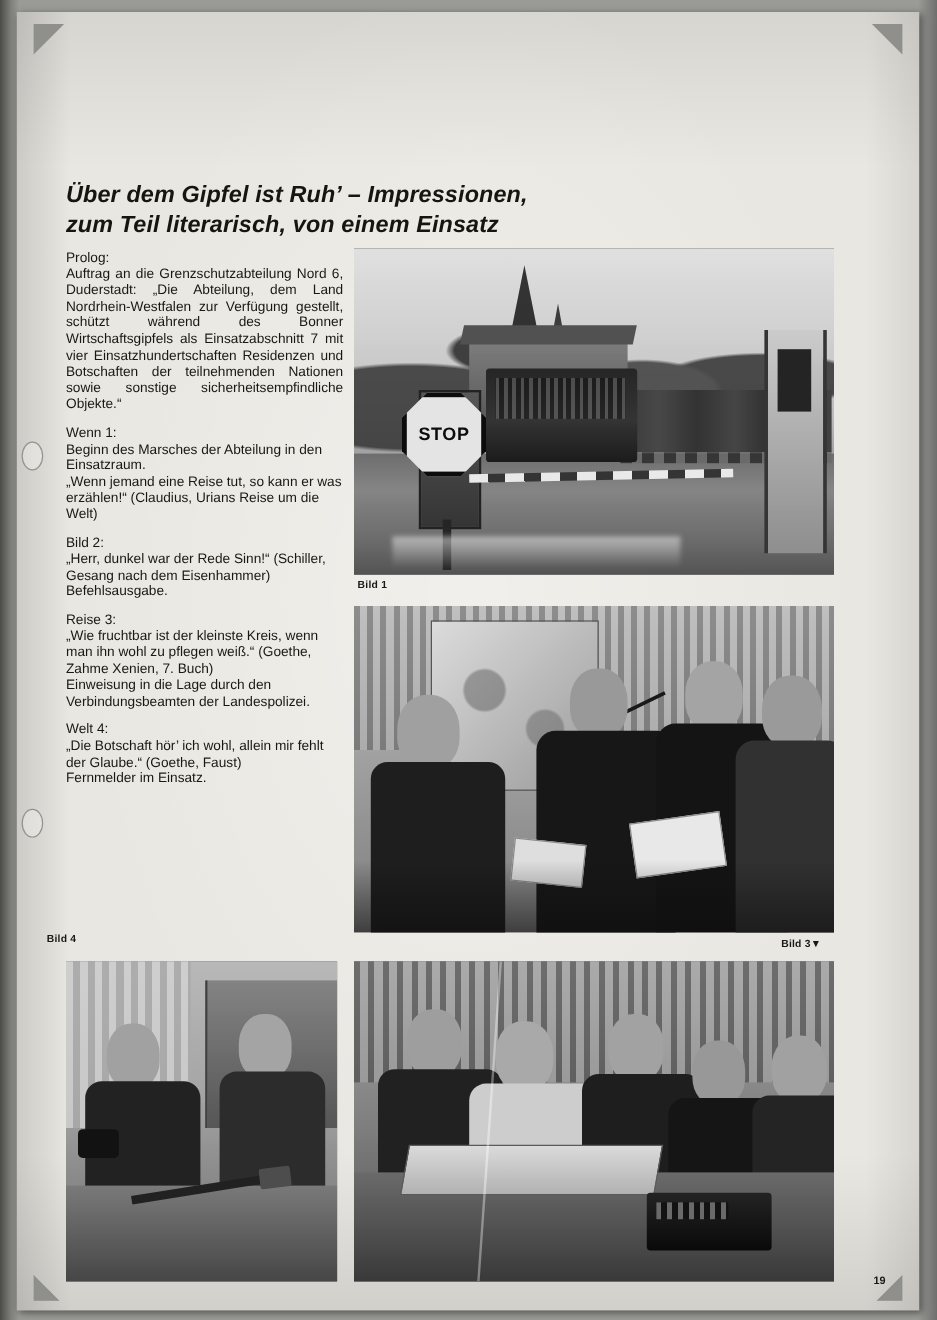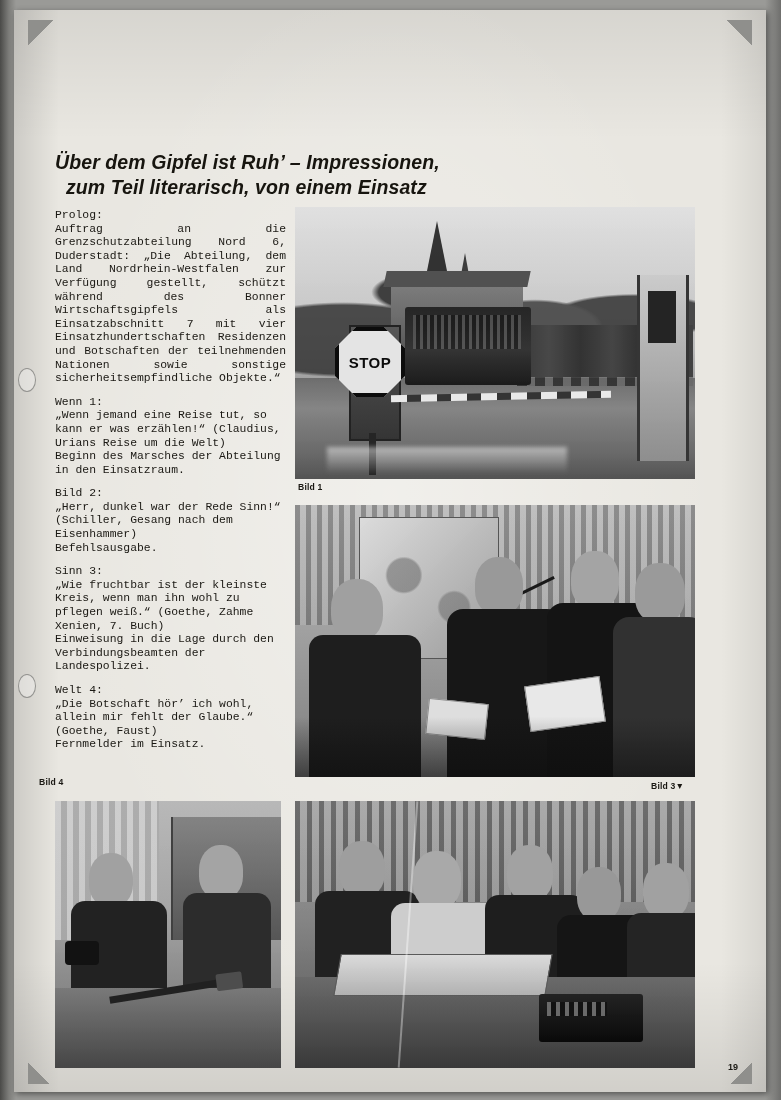--- a/index.html
+++ b/index.html
@@ -79,32 +79,32 @@
     position: absolute;
     left: 41px; top: 140px;
     width: 640px;
     font-style: italic;
     font-weight: bold;
     font-size: 19.5px;
     line-height: 25px;
     letter-spacing: .1px;
     color: #17150f;
   }
-  .headline .l2 { display: block; margin-left: 11px; }
+  .headline .l2 { display: block; }
 
   
   .col {
     position: absolute;
     left: 41px; top: 199px;
     width: 231px;
     font-size: 11.4px;
     line-height: 13.6px;
     color: #1a1813;
   }
-  .col p { margin: 0; font-family: Liberation Mono, monospace; }
+  .col p { margin: 0; }
   .col .just { text-align: justify; text-align-last: left; }
   .col .lbl { margin-top: 10px; }
   .col .blk { margin-top: 0px; }
 
   
   .photo {
     position: absolute;
     overflow: hidden;
     background: #737373;
     filter: grayscale(100%) contrast(108%);
@@ -379,28 +379,28 @@
     <div class="headline">
       <span>Über dem Gipfel ist Ruh’ – Impressionen,</span>
       <span class="l2">zum Teil literarisch, von einem Einsatz</span>
     </div>
 
     <div class="col">
       <p class="lbl" style="margin-top:0">Prolog:</p>
       <p class="just blk">Auftrag an die Grenzschutzabteilung Nord 6, Duderstadt: „Die Abteilung, dem Land Nordrhein-Westfalen zur Verfügung gestellt, schützt während des Bonner Wirtschaftsgipfels als Einsatzabschnitt 7 mit vier Einsatzhundertschaften Residenzen und Botschaften der teilnehmenden Nationen sowie sonstige sicherheitsempfindliche Objekte.“</p>
 
       <p class="lbl">Wenn 1:</p>
+      <p class="blk">Beginn des Marsches der Abteilung in den Einsatzraum.</p>
       <p class="blk">„Wenn jemand eine Reise tut, so kann er was erzählen!“ (Claudius, Urians Reise um die Welt)</p>
-      <p class="blk">Beginn des Marsches der Abteilung in den Einsatzraum.</p>
 
       <p class="lbl">Bild 2:</p>
       <p class="blk">„Herr, dunkel war der Rede Sinn!“ (Schiller, Gesang nach dem Eisenhammer)</p>
       <p class="blk">Befehlsausgabe.</p>
 
-      <p class="lbl">Sinn 3:</p>
+      <p class="lbl">Reise 3:</p>
       <p class="blk">„Wie fruchtbar ist der kleinste Kreis, wenn man ihn wohl zu pflegen weiß.“ (Goethe, Zahme Xenien, 7. Buch)</p>
       <p class="blk">Einweisung in die Lage durch den Verbindungsbeamten der Landespolizei.</p>
 
       <p class="lbl">Welt 4:</p>
       <p class="blk">„Die Botschaft hör’ ich wohl, allein mir fehlt der Glaube.“ (Goethe, Faust)</p>
       <p class="blk">Fernmelder im Einsatz.</p>
     </div>
 
     <div class="photo" id="p1">
       <div class="sky1"></div>

